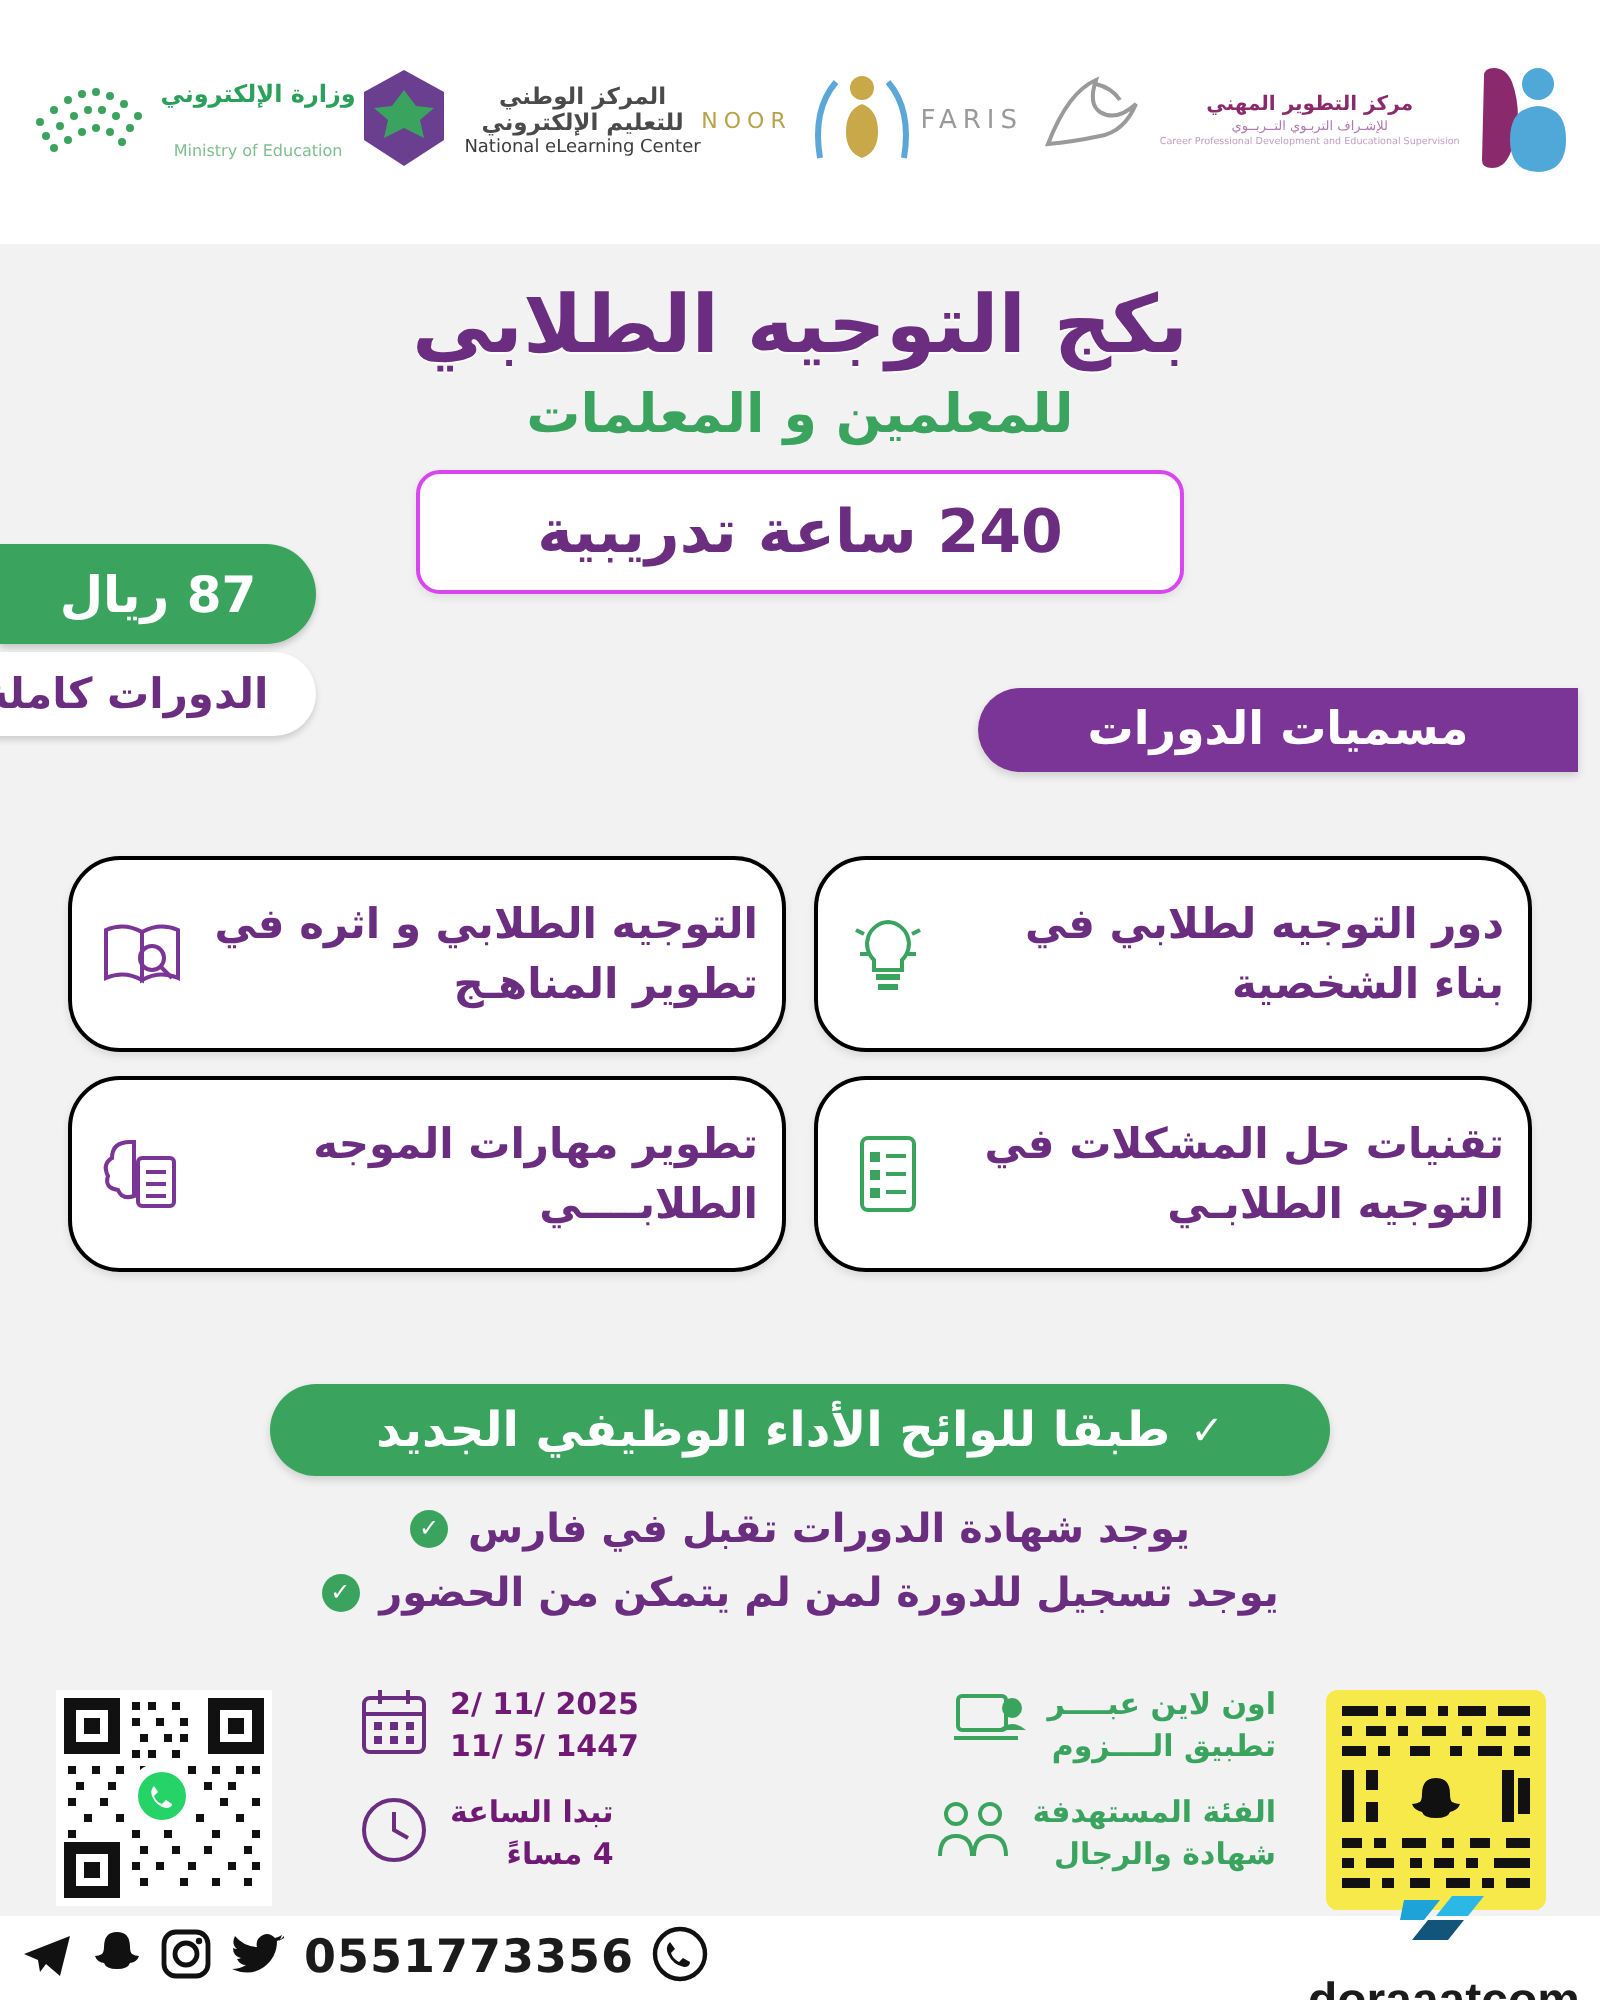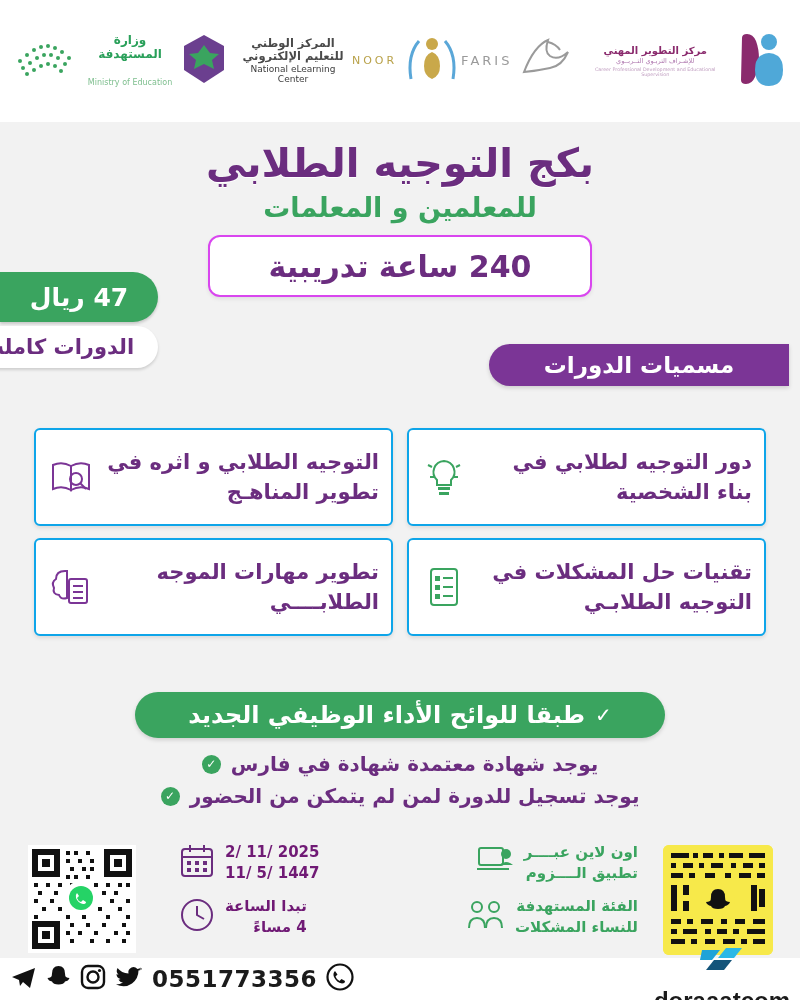--- a/index.html
+++ b/index.html
@@ -81,22 +81,22 @@
     display:flex;align-items:center;justify-content:center;
     box-shadow:0 2px 4px rgba(0,0,0,.15);
   }
 
   
   .cards{
     position:absolute;top:428px;left:34px;width:732px;
     display:flex;flex-wrap:wrap;gap:12px 14px;
   }
   .card{
-    width:359px;height:98px;background:#fff;border:2px solid #0ea5e9;
-    border-radius:6px;box-sizing:border-box;
+    width:359px;height:98px;background:#fff;border:2px solid #000000;
+    border-radius:26px;box-sizing:border-box;
     display:flex;align-items:center;gap:10px;padding:0 12px;
     box-shadow:0 2px 4px rgba(0,0,0,.10);
   }
   .card .ctext{
     flex:1;color:#6b2d7f;font-size:21px;font-weight:bold;line-height:1.45;
     text-align:right;
   }
   .card .cicon{flex:0 0 46px;display:flex;align-items:center;justify-content:center;}
 
   
@@ -207,21 +207,21 @@
       <span class="mark">
         <svg width="48" height="52" viewBox="0 0 48 52">
           <path d="M24 2 L44 13 L44 37 L24 50 L4 37 L4 13 Z" fill="#6b3f8f"></path>
           <path d="M24 12 l6 8 l9 1 l-7 6 l2 9 l-10 -5 l-10 5 l2 -9 l-7 -6 l9 -1 z" fill="#3aa45f"></path>
         </svg>
       </span>
     </div>
 
     <div class="logo l5">
       <span class="txt">
-        <span>وزارة المستهدفة</span>
+        <span>وزارة الإلكتروني</span>
         <span class="en">Ministry of Education</span>
       </span>
       <span class="mark">
         <svg width="60" height="40" viewBox="0 0 60 40">
           <g fill="#3aa45f">
             <circle cx="6" cy="22" r="2"></circle>
               <circle cx="13" cy="16" r="2"></circle>
               <circle cx="20" cy="11" r="2"></circle>
             <circle cx="27" cy="8" r="2"></circle>
               <circle cx="34" cy="7" r="2"></circle>
@@ -247,21 +247,21 @@
     </div>
   </div>
 
   <div class="headline">
     <div class="h1">بكج التوجيه الطلابي</div>
     <div class="h2">للمعلمين و المعلمات</div>
     <div class="hours-box">240 ساعة تدريبية</div>
   </div>
 
   <div class="ribbon">
-    <div class="top">47 ريال</div>
+    <div class="top">87 ريال</div>
     <div class="bot">الدورات كاملة</div>
   </div>
 
   <div class="sec-title">مسميات الدورات</div>
 
   <div class="cards">
 
     <div class="card">
       <span class="ctext">دور التوجيه لطلابي في بناء الشخصية</span>
       <span class="cicon">
@@ -328,21 +328,21 @@
 
   </div>
 
   <div class="green-banner">
     <span class="tick">✓</span>
     <span>طبقا للوائح الأداء الوظيفي الجديد</span>
   </div>
 
   <div class="bullets">
     <div class="bullet">
-      <span>يوجد شهادة معتمدة شهادة في فارس</span>
+      <span>يوجد شهادة الدورات تقبل في فارس</span>
       <span class="dot">✓</span>
     </div>
     <div class="bullet">
       <span>يوجد تسجيل للدورة لمن لم يتمكن من الحضور</span>
       <span class="dot">✓</span>
     </div>
   </div>
 
   <div class="info">
 
@@ -381,21 +381,21 @@
             </g>
           </svg>
         </span>
       </div>
     </div>
 
     <div class="info-row">
       <div class="info-cell">
         <span class="lbl">
           <span>الفئة المستهدفة</span><br>
-          <span>للنساء المشكلات</span>
+          <span>شهادة والرجال</span>
         </span>
         <span>
           <svg width="40" height="34" viewBox="0 0 40 34">
             <circle cx="11" cy="9" r="5" fill="none" stroke="#3aa45f" stroke-width="2"></circle>
             <path d="M3 30 q0 -10 8 -10 q8 0 8 10" fill="none" stroke="#3aa45f" stroke-width="2"></path>
             <circle cx="28" cy="9" r="5" fill="none" stroke="#3aa45f" stroke-width="2"></circle>
             <path d="M20 30 q0 -10 8 -10 q8 0 8 10" fill="none" stroke="#3aa45f" stroke-width="2"></path>
           </svg>
         </span>
       </div>

